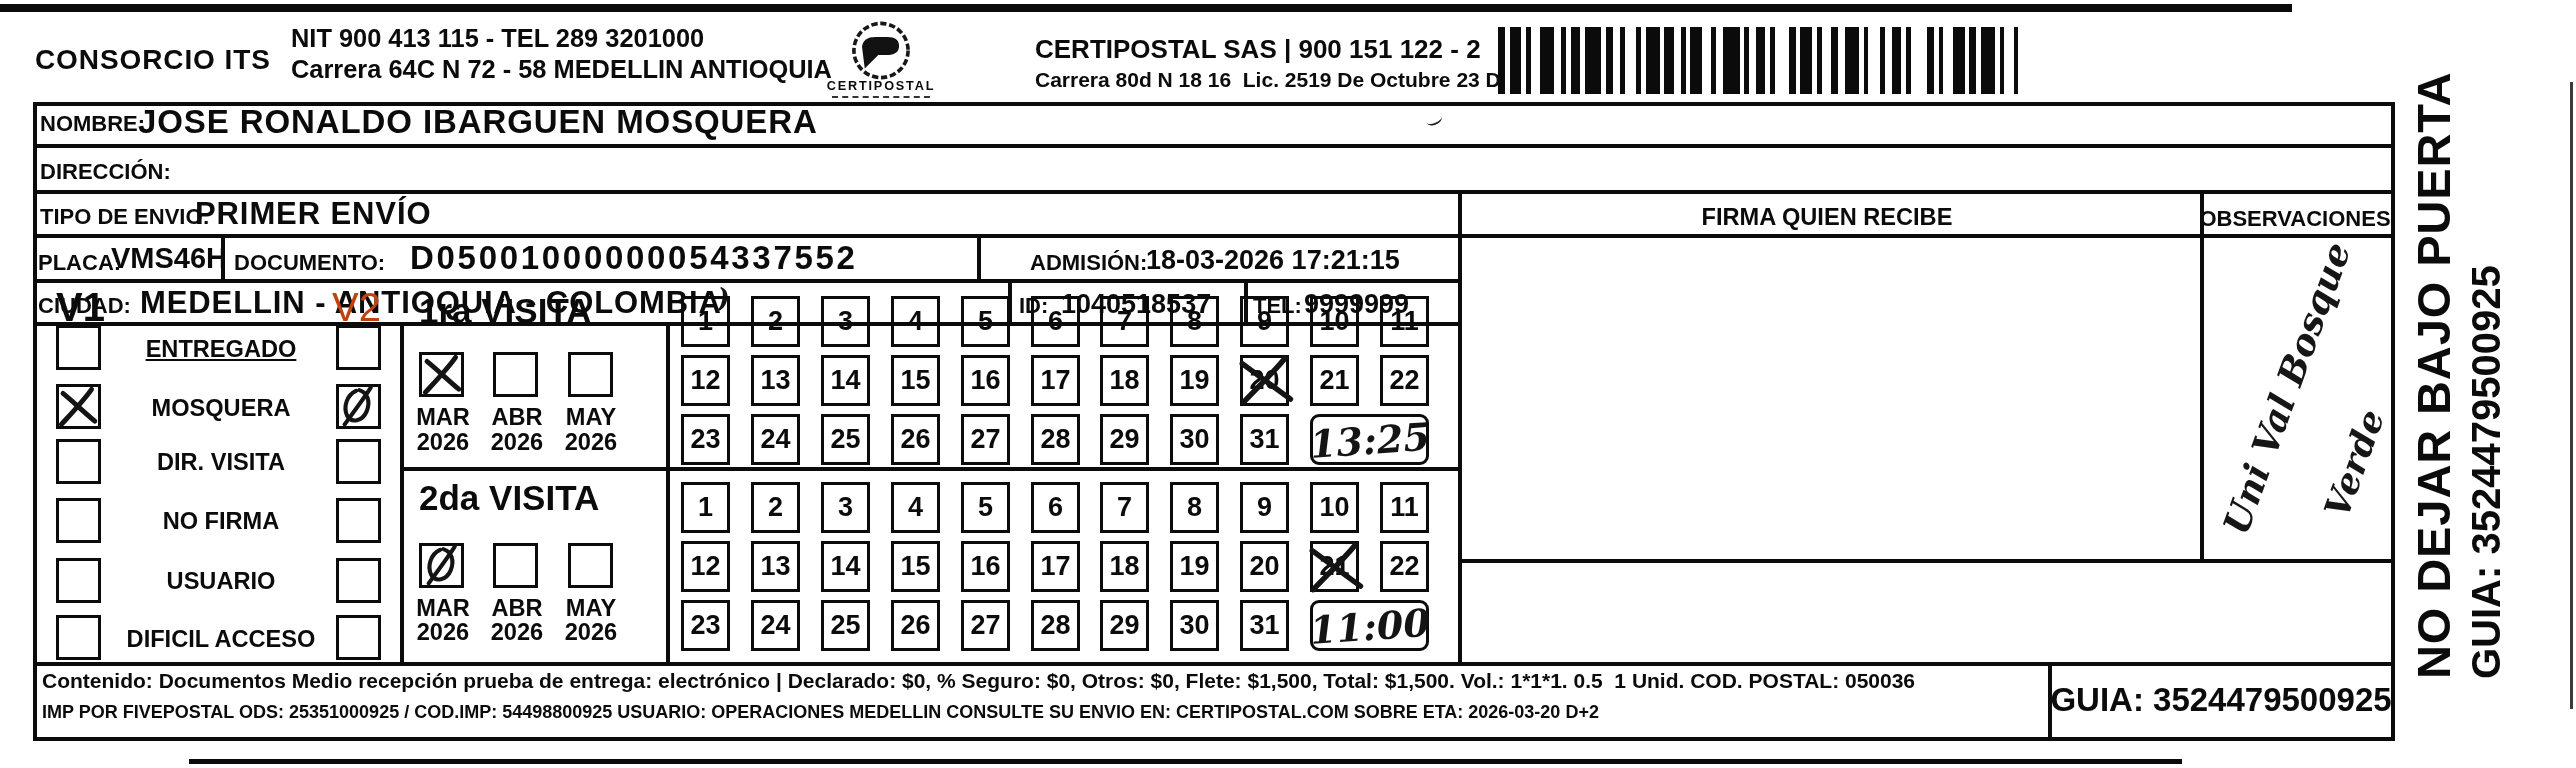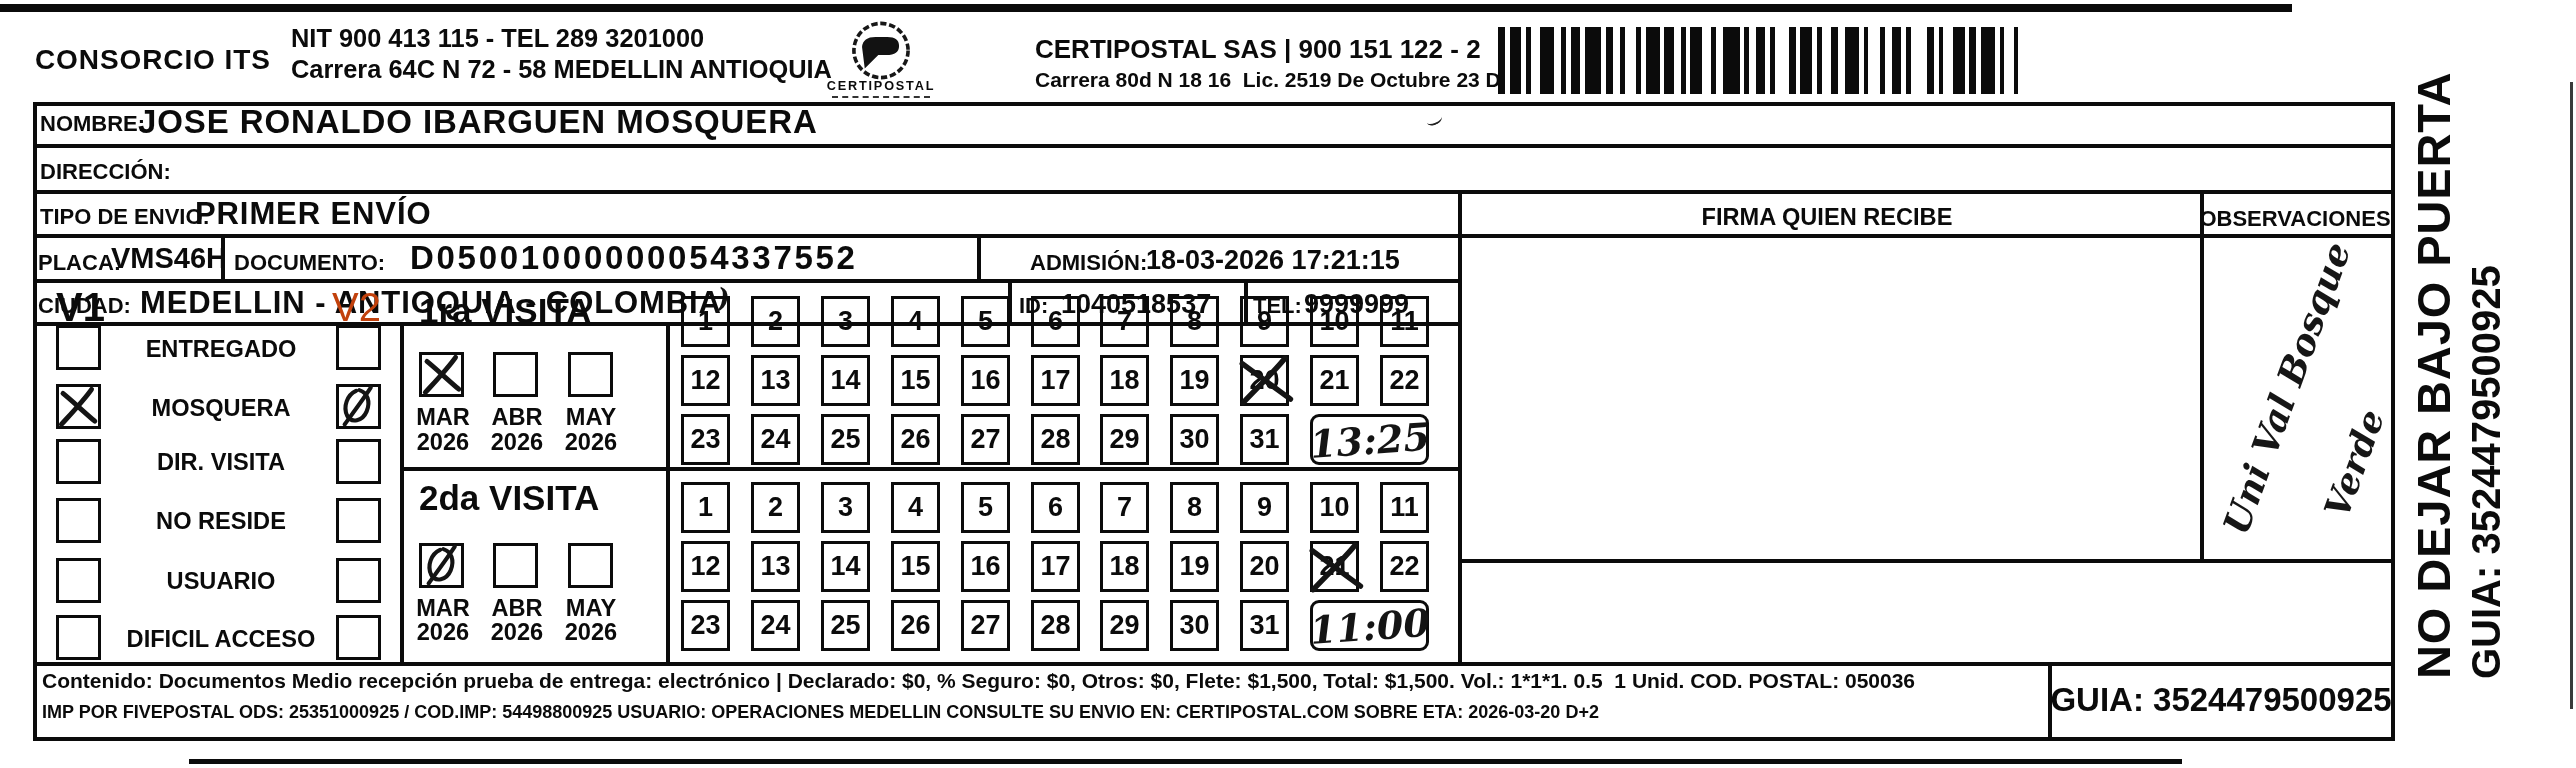--- a/index.html
+++ b/index.html
@@ -168,38 +168,38 @@
     <div style="position: absolute; left: 1008px; top: 279px; width: 3.6px; height: 47px; background: rgb(11, 11, 11);"></div>
     <div style="position: absolute; left: 1244px; top: 279px; width: 3.6px; height: 47px; background: rgb(11, 11, 11);"></div>
     <div style="position: absolute; left: 400px; top: 322px; width: 3.6px; height: 343px; background: rgb(11, 11, 11);"></div>
     <div style="position: absolute; left: 666px; top: 322px; width: 3.6px; height: 343px; background: rgb(11, 11, 11);"></div>
     <div style="position: absolute; left: 2200px; top: 190px; width: 3.6px; height: 373px; background: rgb(11, 11, 11);"></div>
     <div style="position: absolute; left: 2048px; top: 662px; width: 3.6px; height: 79px; background: rgb(11, 11, 11);"></div>
     <div style="position: absolute; left: 189px; top: 759px; width: 1993px; height: 4.5px; background: rgb(11, 11, 11);"></div>
     <div style="position: absolute; left: 56px; top: 285px; font-weight: bold; font-size: 40px; color: rgb(11, 11, 11);">V1</div>
     <div style="position: absolute; left: 332px; top: 285px; font-weight: normal; font-size: 40px; color: #c2410c;">V2</div>
     <div style="position: absolute; left: 56px; top: 325px; width: 45px; height: 45px; border: 3.6px solid rgb(11, 11, 11); box-sizing: border-box;"></div>
-    <div style="position: absolute; left: 112px; top: 336px; width: 218px; text-align: center; font-weight: bold; font-size: 23.6px; color: rgb(11, 11, 11);">ENTREGADO</div>
+    <div style="position: absolute; left: 112px; top: 336px; width: 218px; text-align: center; font-weight: bold; font-size: 23.6px; color: rgb(11, 11, 11); text-decoration: underline;">ENTREGADO</div>
     <div style="position: absolute; left: 336px; top: 325px; width: 45px; height: 45px; border: 3.6px solid rgb(11, 11, 11); box-sizing: border-box;"></div>
     <div style="position: absolute; left: 56px; top: 384px; width: 45px; height: 45px; border: 3.6px solid rgb(11, 11, 11); box-sizing: border-box;"></div>
     <div style="position: absolute; left: 112px; top: 395px; width: 218px; text-align: center; font-weight: bold; font-size: 23.6px; color: rgb(11, 11, 11);">MOSQUERA</div>
     <div style="position: absolute; left: 336px; top: 384px; width: 45px; height: 45px; border: 3.6px solid rgb(11, 11, 11); box-sizing: border-box;"></div>
     <div style="position: absolute; left: 54px; top: 382px;"><svg width="49" height="49" viewBox="0 0 60 60" fill="none" stroke="#141414" stroke-width="6" stroke-linecap="round">
         <path d="M11 14 C 21 22, 37 37, 50 48"></path>
         <path d="M46 9 C 37 22, 19 41, 9 52"></path>
       </svg></div>
     <div style="position: absolute; left: 334px; top: 382px;"><svg width="49" height="49" viewBox="0 0 60 60" fill="none" stroke="#141414" stroke-width="5" stroke-linecap="round">
         <path d="M27 11 C 16 16, 11 30, 16 41 C 21 51, 35 48, 40 36 C 45 24, 41 13, 31 10"></path>
         <path d="M45 7 C 36 21, 21 41, 13 52"></path>
       </svg></div>
     <div style="position: absolute; left: 56px; top: 439px; width: 45px; height: 45px; border: 3.6px solid rgb(11, 11, 11); box-sizing: border-box;"></div>
     <div style="position: absolute; left: 112px; top: 449px; width: 218px; text-align: center; font-weight: bold; font-size: 23.6px; color: rgb(11, 11, 11);">DIR. VISITA</div>
     <div style="position: absolute; left: 336px; top: 439px; width: 45px; height: 45px; border: 3.6px solid rgb(11, 11, 11); box-sizing: border-box;"></div>
     <div style="position: absolute; left: 56px; top: 498px; width: 45px; height: 45px; border: 3.6px solid rgb(11, 11, 11); box-sizing: border-box;"></div>
-    <div style="position: absolute; left: 112px; top: 508px; width: 218px; text-align: center; font-weight: bold; font-size: 23.6px; color: rgb(11, 11, 11);">NO RESIDE</div>
+    <div style="position: absolute; left: 112px; top: 508px; width: 218px; text-align: center; font-weight: bold; font-size: 23.6px; color: rgb(11, 11, 11);">NO FIRMA</div>
     <div style="position: absolute; left: 336px; top: 498px; width: 45px; height: 45px; border: 3.6px solid rgb(11, 11, 11); box-sizing: border-box;"></div>
     <div style="position: absolute; left: 56px; top: 558px; width: 45px; height: 45px; border: 3.6px solid rgb(11, 11, 11); box-sizing: border-box;"></div>
     <div style="position: absolute; left: 112px; top: 568px; width: 218px; text-align: center; font-weight: bold; font-size: 23.6px; color: rgb(11, 11, 11);">USUARIO</div>
     <div style="position: absolute; left: 336px; top: 558px; width: 45px; height: 45px; border: 3.6px solid rgb(11, 11, 11); box-sizing: border-box;"></div>
     <div style="position: absolute; left: 56px; top: 615px; width: 45px; height: 45px; border: 3.6px solid rgb(11, 11, 11); box-sizing: border-box;"></div>
     <div style="position: absolute; left: 112px; top: 626px; width: 218px; text-align: center; font-weight: bold; font-size: 23.6px; color: rgb(11, 11, 11);">DIFICIL ACCESO</div>
     <div style="position: absolute; left: 336px; top: 615px; width: 45px; height: 45px; border: 3.6px solid rgb(11, 11, 11); box-sizing: border-box;"></div>
     <div style="position: absolute; left: 419px; top: 291px; font-weight: bold; font-size: 35px; color: rgb(11, 11, 11);">1ra VISITA</div>
     <div style="position: absolute; left: 419px; top: 352px; width: 45px; height: 45px; border: 3.6px solid rgb(11, 11, 11); box-sizing: border-box;"></div>
     <div style="position: absolute; left: 402px; top: 404px; width: 82px; text-align: center; font-weight: bold; font-size: 23.6px; color: rgb(11, 11, 11);">MAR</div>

